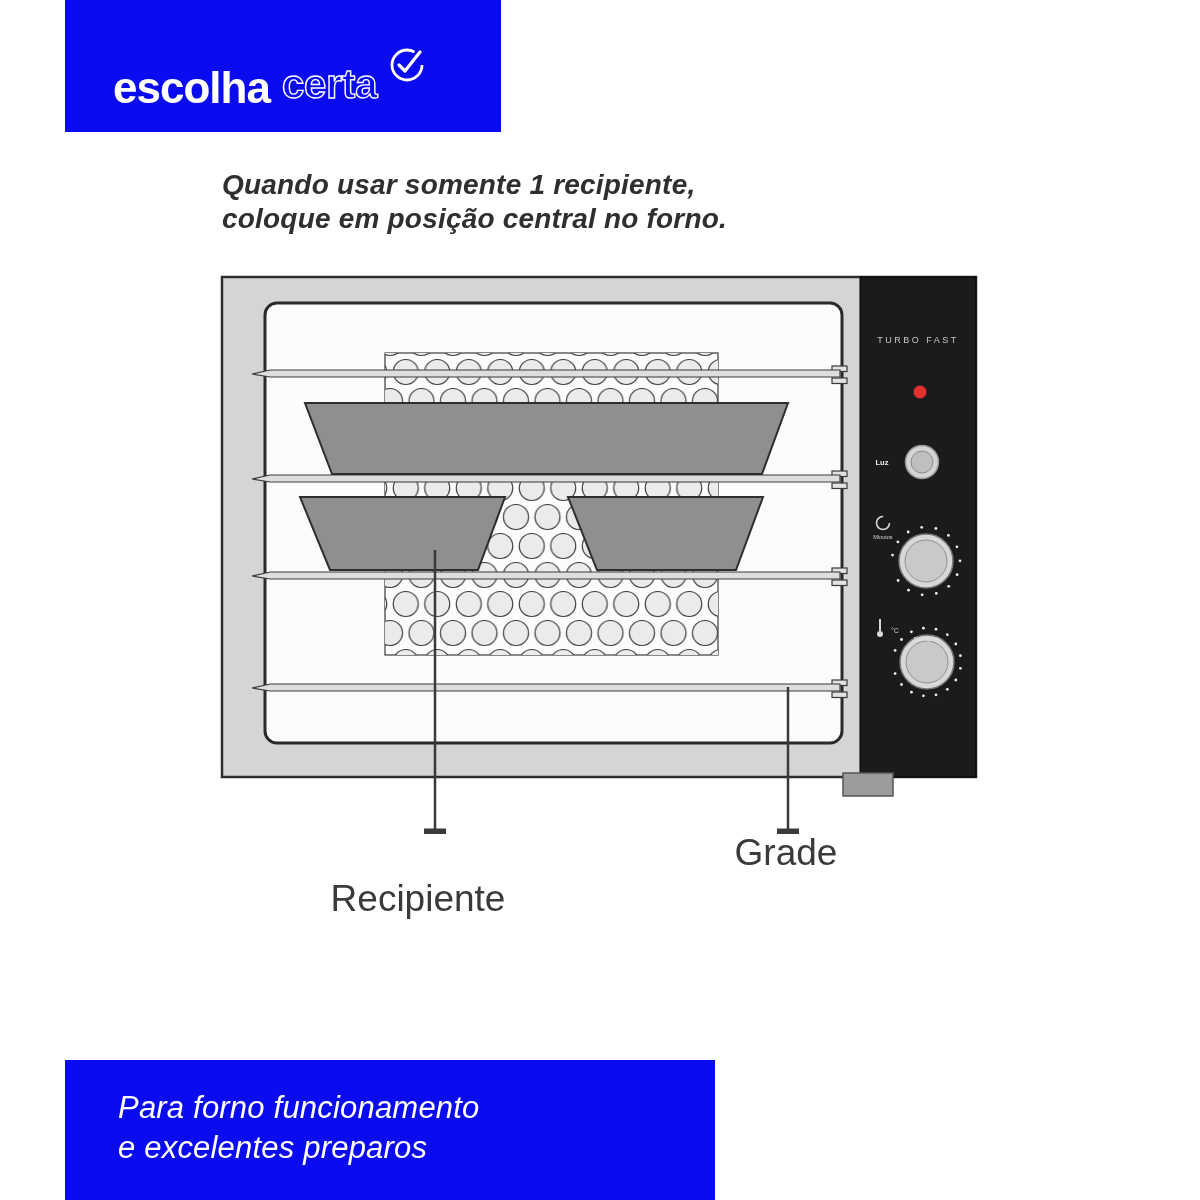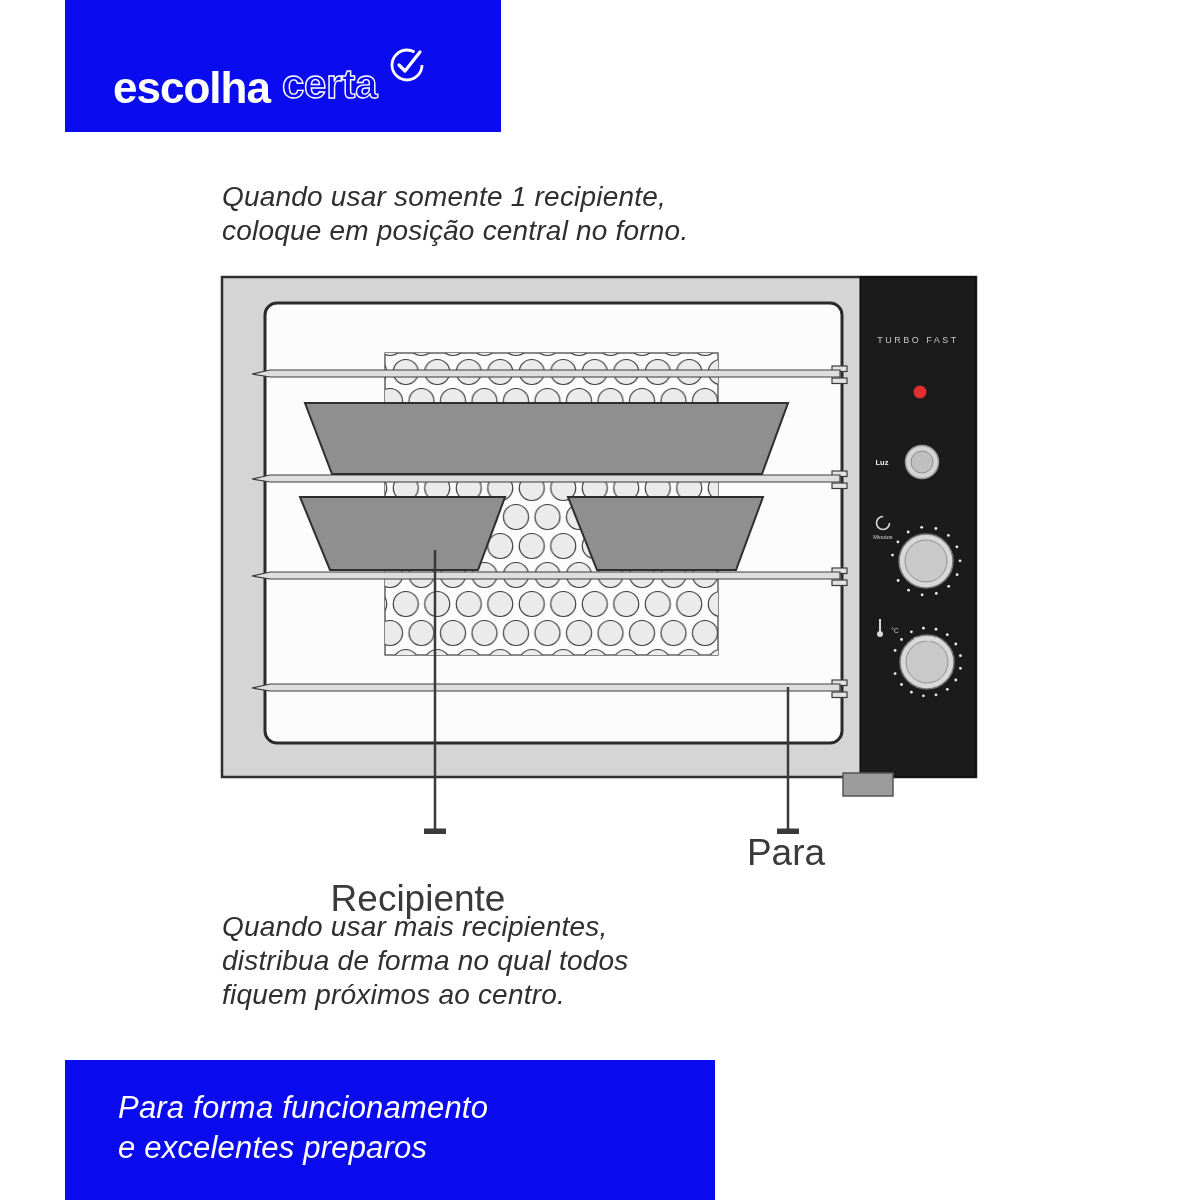--- a/index.html
+++ b/index.html
@@ -12,21 +12,21 @@
   .logo{display:flex;align-items:flex-start;}
   .logo-bold{color:#fff;font-weight:bold;font-size:44px;letter-spacing:-1px;line-height:1;
              margin-top:44px;}
   .logo-outline{font-size:40px;font-weight:bold;letter-spacing:0px;line-height:1;
                 color:transparent;-webkit-text-stroke:1.4px #ffffff;margin-top:42px;margin-left:12px;}
   .logo-check{margin-left:8px;margin-top:18px;}
 
   
   .para{position:absolute;color:#2f2f2f;font-style:italic;font-size:28px;line-height:34px;
         letter-spacing:0.2px;white-space:pre-line;}
-  .para-top{left:222px;top:180px;}
+  .para-top{left:222px;top:168px;font-weight:bold;}
   .para-mid{left:222px;top:910px;}
 
   
   .oven-svg{position:absolute;left:220px;top:270px;}
   .svg-text{font-family:"Liberation Sans",sans-serif;}
 
   
   .diagram-label{position:absolute;transform:translateX(-50%);color:#3a3a3a;font-size:37px;}
   .label-recipiente{left:418px;top:838px;margin-top:40px;}
   .label-grade{left:786px;top:832px;}
@@ -178,24 +178,21 @@
         <rect x="204" y="558.5" width="22" height="5.5" fill="#3A3A3A"></rect>
       </g>
       <g>
         <line x1="568" y1="417" x2="568" y2="561" stroke="#3A3A3A" stroke-width="2.5"></line>
         <rect x="557" y="558.5" width="22" height="5.5" fill="#3A3A3A"></rect>
       </g>
     </g>
   </svg>
 
   <div class="diagram-label label-recipiente">Recipiente</div>
-  <div class="diagram-label label-grade">Para</div>
+  <div class="diagram-label label-grade">Grade</div>
 
-  <div class="para para-mid">Quando usar mais recipientes,
-distribua de forma no qual todos
-fiquem próximos ao centro.</div>
 
   <div class="footer-box" style="background-color: rgb(11, 11, 240);">
-    <div class="footer-text">Para forma funcionamento
+    <div class="footer-text">Para forno funcionamento
 e excelentes preparos</div>
   </div>
 
 </div>
 
 </body></html>

